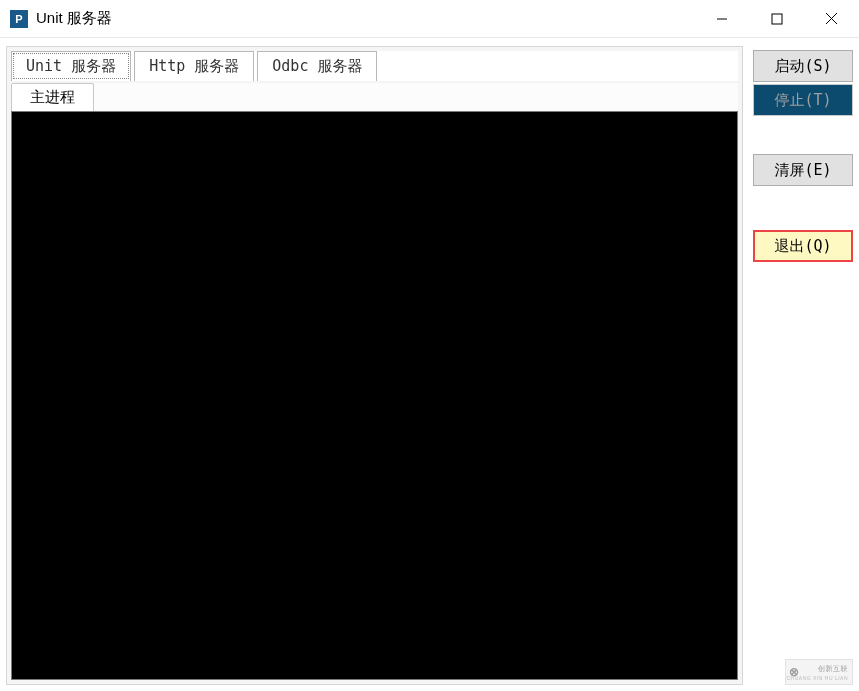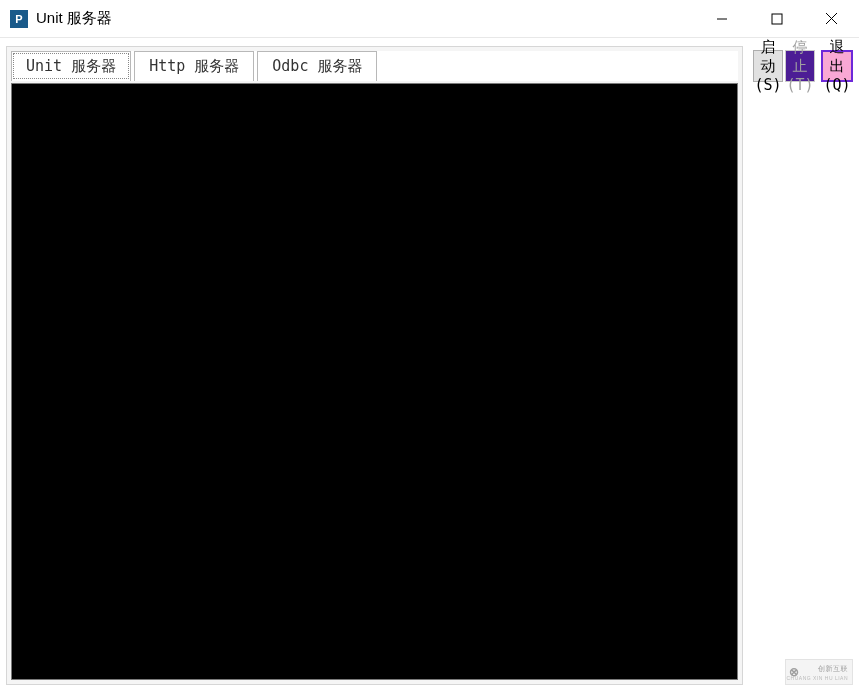--- a/index.html
+++ b/index.html
@@ -110,44 +110,45 @@
       cursor: pointer;
     }
     .console-area {
       flex: 1;
       background: #000;
       border: 1px solid #7a7a7a;
     }
     .side-panel {
       width: 110px;
       display: flex;
+      flex-direction: column;
       padding-left: 10px;
       padding-top: 4px;
       gap: 2px;
     }
     .side-btn {
       height: 32px;
       border: 1px solid #adadad;
       background: #e1e1e1;
       font-family: "SimSun", "NSimSun", monospace;
       font-size: 15px;
       cursor: pointer;
       display: flex;
       align-items: center;
       justify-content: center;
       color: #000;
     }
     .side-btn.disabled {
       color: #a0a0a0;
-      background: #4c1d95;
+      background: #0c4a6e;
       border-color: #c9c9c9;
     }
     .side-btn.highlighted {
-      border: 2px solid #6d28d9;
-      background: #f9a8d4;
+      border: 2px solid #ef4444;
+      background: #fef9c3;
     }
     .side-spacer-small {
       height: 34px;
     }
     .side-spacer-medium {
       height: 40px;
     }
     .watermark {
       position: absolute;
       right: 6px;
@@ -213,27 +214,31 @@
   </div>
 </div>
 
 <div class="content">
   <div class="main-panel">
     <div class="top-tabs">
       <div class="top-tab active">Unit 服务器</div>
       <div class="top-tab">Http 服务器</div>
       <div class="top-tab">Odbc 服务器</div>
     </div>
+    <div class="sub-tabs-row">
+      <div class="sub-tab">主进程</div>
+    </div>
     <div class="console-area"></div>
   </div>
 
   <div class="side-panel">
     <button class="side-btn">启动(S)</button>
     <button class="side-btn disabled">停止(T)</button>
     <div class="side-spacer-small"></div>
+    <button class="side-btn">清屏(E)</button>
     <div class="side-spacer-medium"></div>
     <button class="side-btn highlighted">退出(Q)</button>
   </div>
 </div>
 
 <div class="watermark">
   <span class="wm-logo">⊗</span>
   <span class="wm-text">创新互联</span>
   <span class="wm-sub">CHUANG XIN HU LIAN</span>
 </div>

